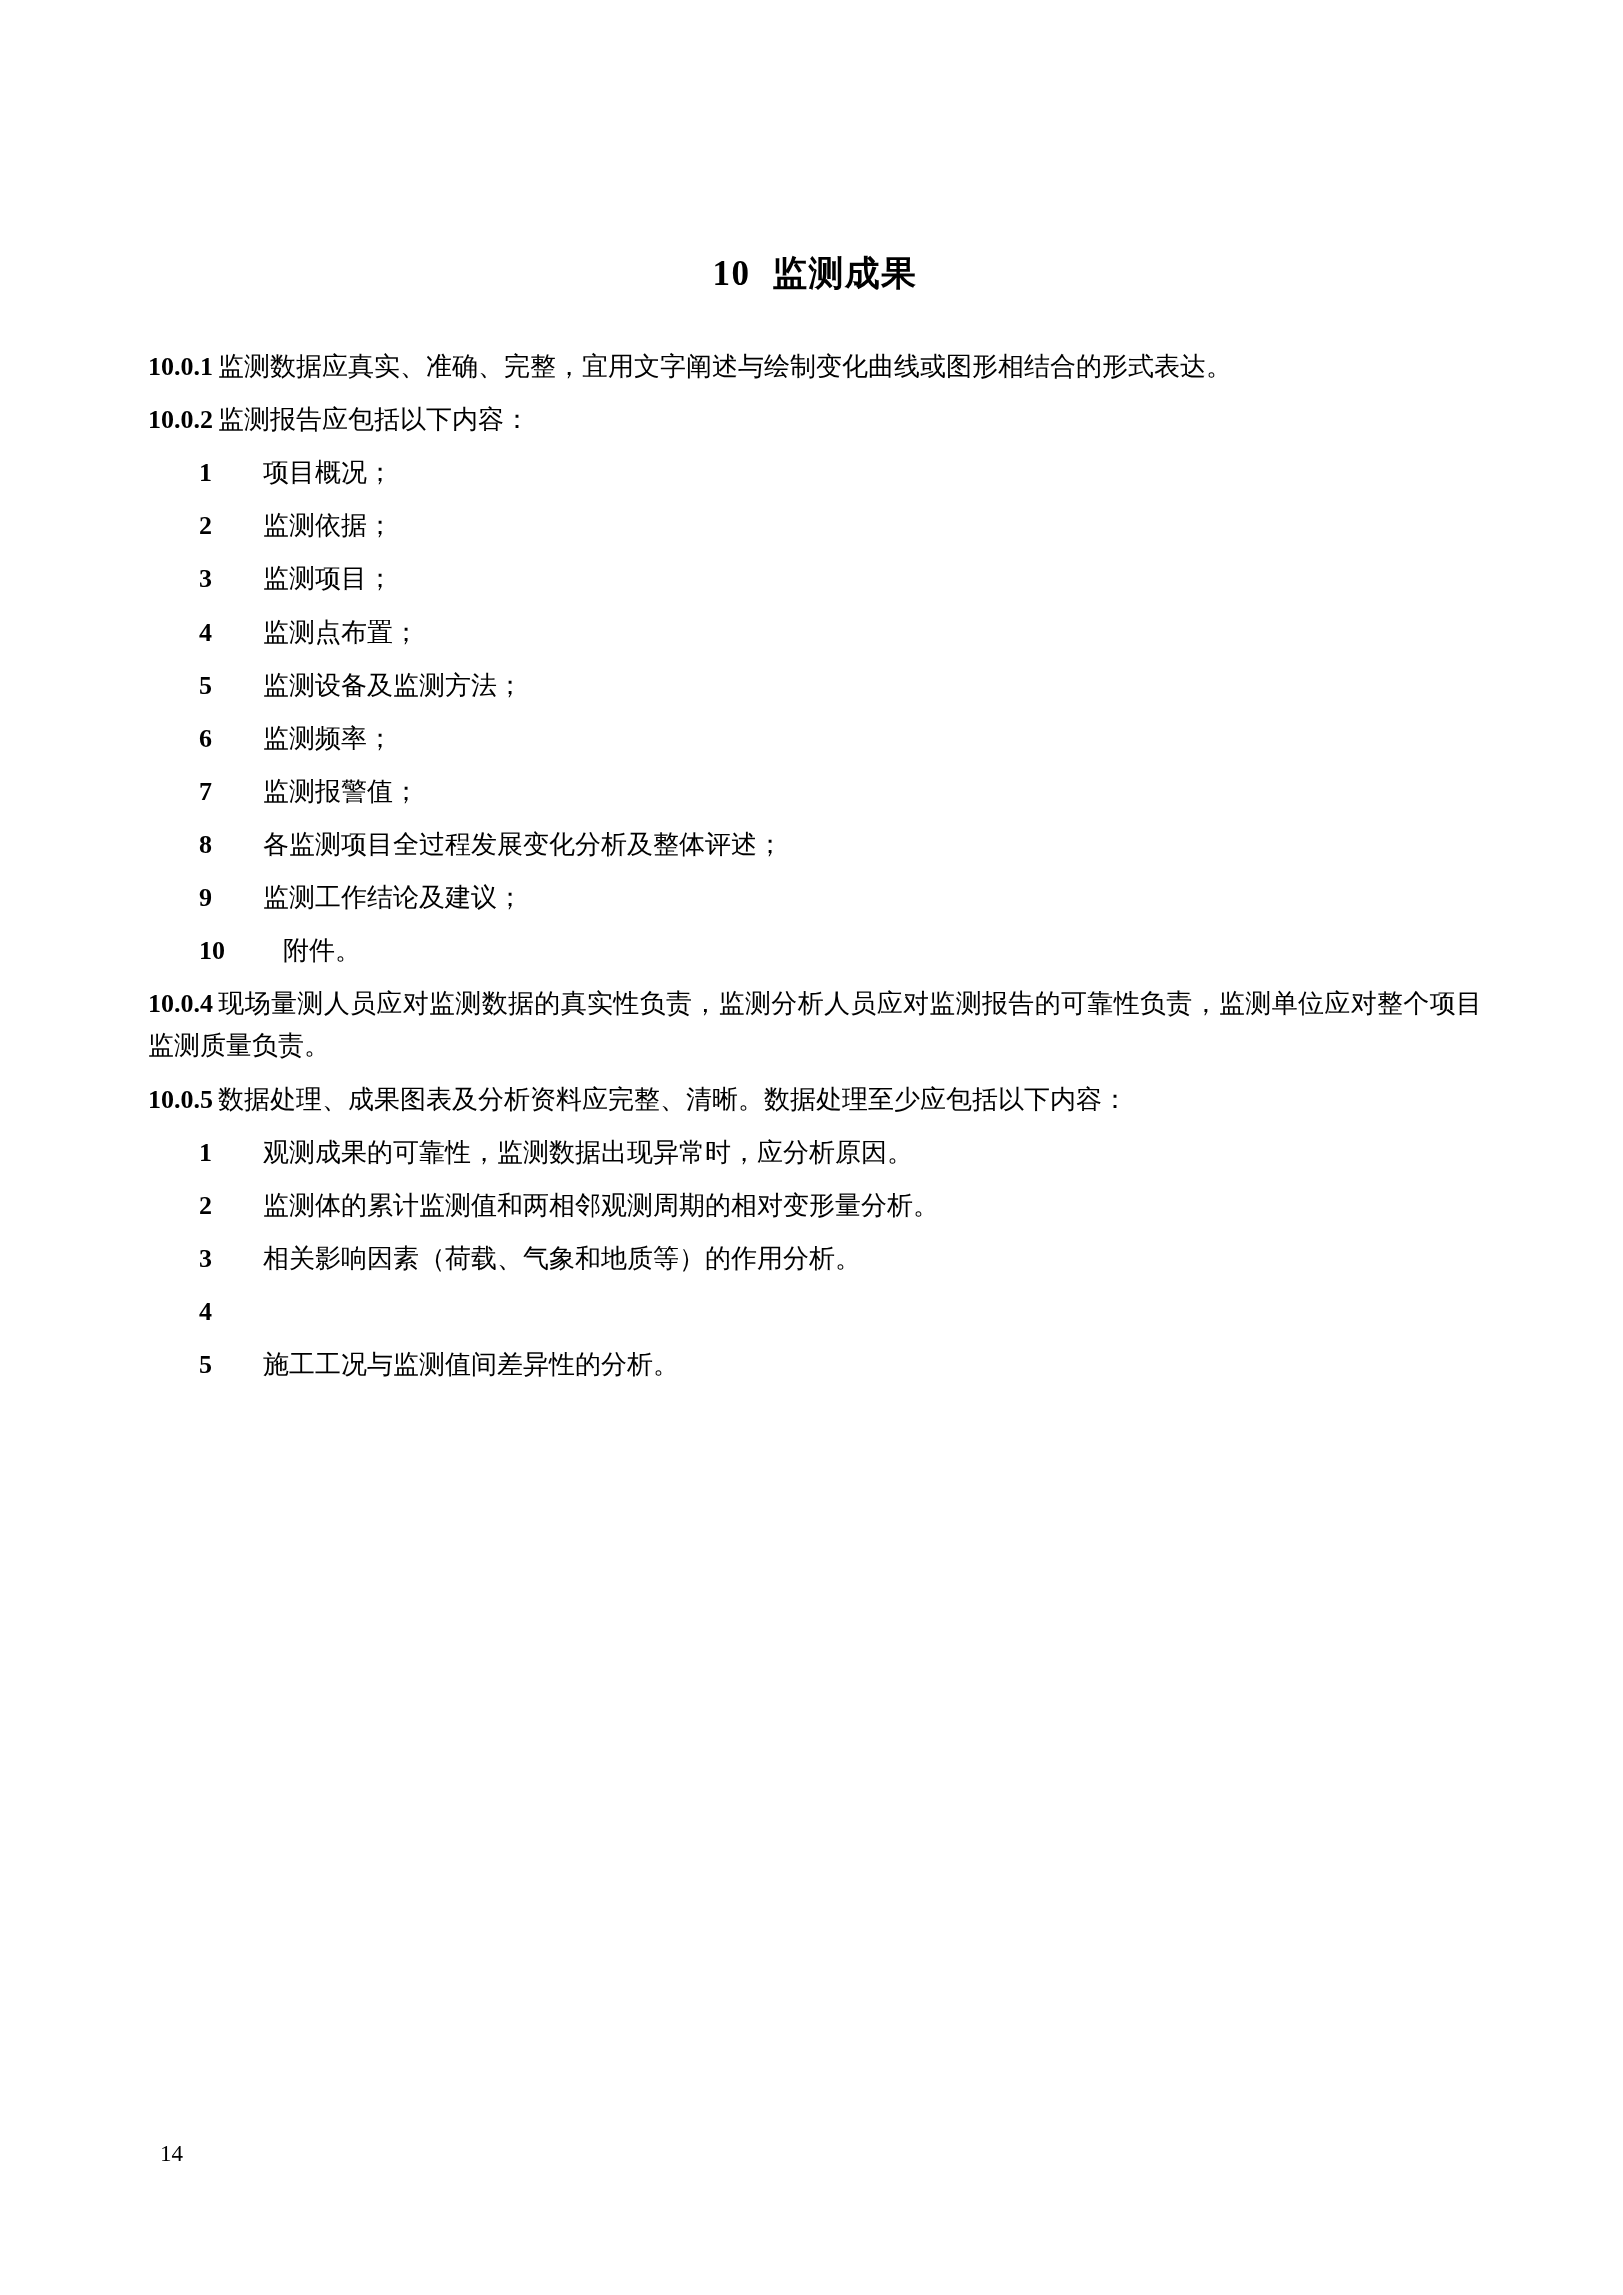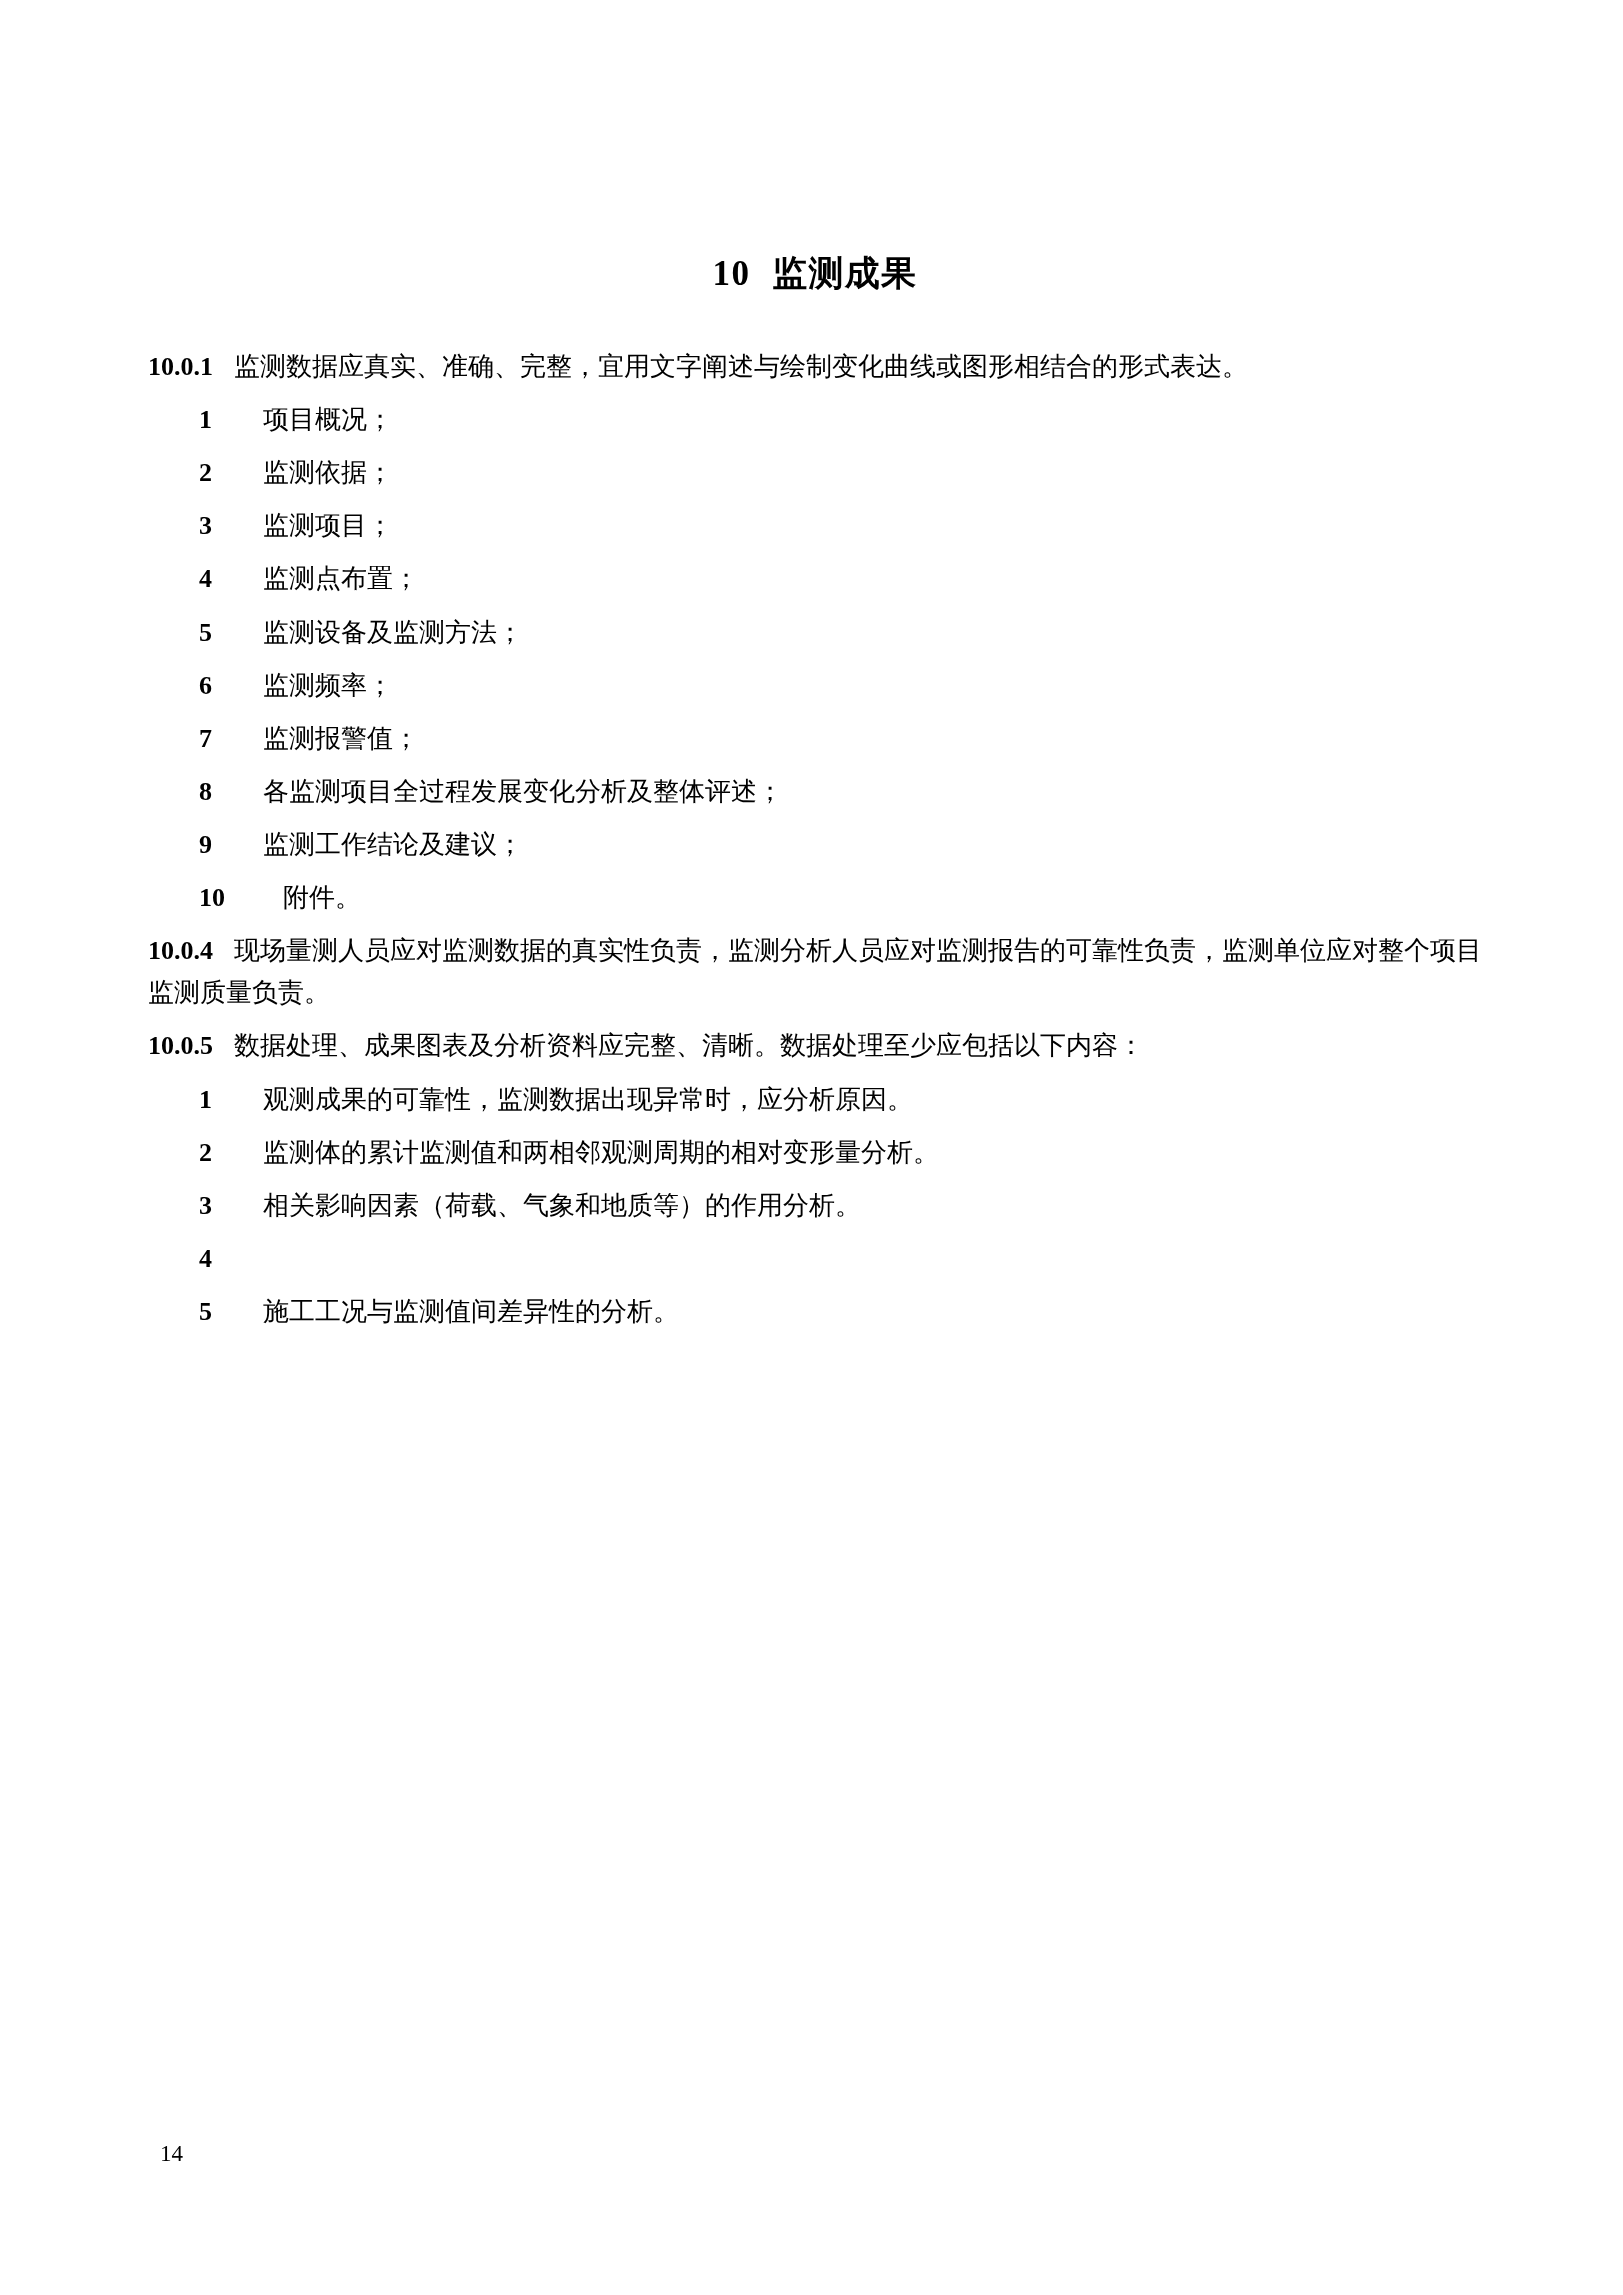--- a/index.html
+++ b/index.html
@@ -39,21 +39,21 @@
   }
   .para {
     font-size: 26px;
     line-height: 1.62;
     margin: 0 0 11px 0;
     text-align: justify;
     text-justify: inter-ideograph;
   }
   .para .label {
     font-weight: bold;
-    margin-right: 21px;
+    margin-right: 5px;
   }
   .item {
     font-size: 26px;
     line-height: 1.62;
     margin: 0 0 11px 0;
     padding-left: 51px;
     display: flex;
     align-items: baseline;
   }
   .item .idx {
@@ -85,20 +85,23 @@
   <div class="content">
 
     <h1 class="chapter-title">
       <span class="num">10</span><span>监测成果</span>
     </h1>
 
     <p class="para">
       <span class="label">10.0.1</span><span>监测数据应真实、准确、完整，宜用文字阐述与绘制变化曲线或图形相结合的形式表达。</span>
     </p>
 
+    <p class="para">
+      <span class="label">10.0.2</span><span>监测报告应包括以下内容：</span>
+    </p>
 
     <div class="item">
       <span class="idx">1</span>
       <span class="txt">项目概况；</span>
     </div>
     <div class="item">
       <span class="idx">2</span>
       <span class="txt">监测依据；</span>
     </div>
     <div class="item">

